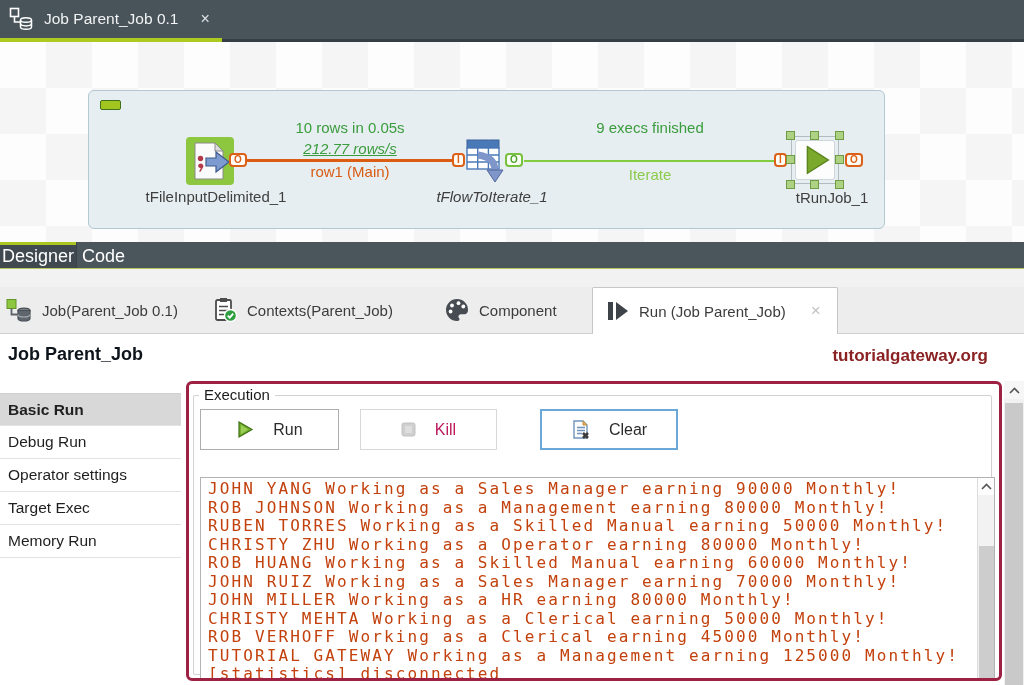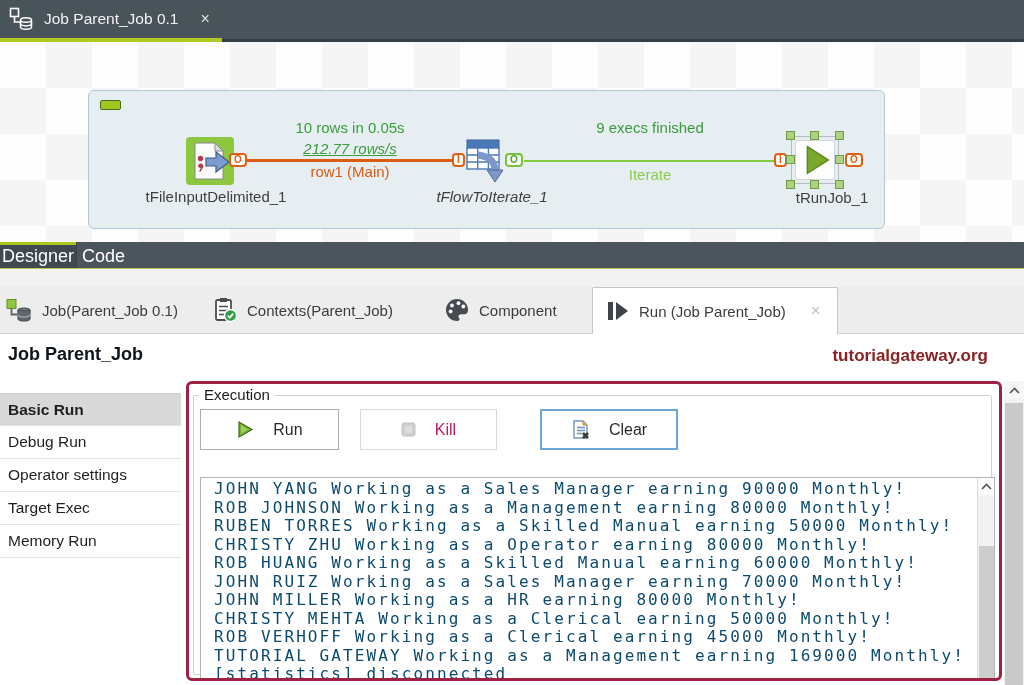--- a/index.html
+++ b/index.html
@@ -78,23 +78,23 @@
   .grouplegend{position:absolute;left:199px;top:5px;background:#fff;padding:0 5px;
                font-size:15px;color:#1c1c1c;z-index:1;}
   .btn{position:absolute;top:28px;height:41px;background:#fff;border:1px solid #adadad;
        display:flex;align-items:center;justify-content:center;gap:18px;font-size:16px;color:#2b2b2b;
        cursor:pointer;}
   .btn.run{left:200px;width:139px;}
   .btn.kill{left:348px;width:137px;border-color:#d8d8d8;color:#be185d;cursor:default;margin-left:12px;}
   .btn.clear{left:493px;width:138px;border:2px solid #6ba7d9;box-shadow:inset 0 0 0 1px #fff;margin-left:47px;}
 
   .console{position:absolute;left:200px;top:96px;width:795px;height:204px;background:#fff;
-           border:1px solid #b3b3b3;overflow:hidden;padding:2px 13px;
+           border:1px solid #b3b3b3;overflow:hidden;padding:2px 7px;
            font-family:"DejaVu Sans Mono","Liberation Mono",monospace;font-size:16px;
-           letter-spacing:2.1px;color:#0c4a6e;}
+           letter-spacing:2.1px;color:#c2410c;}
   .cline{height:18.55px;line-height:18.55px;white-space:nowrap;overflow:hidden;}
   .cscroll{position:absolute;right:0;top:0;bottom:0;width:17px;background:#f2f2f2;
            border-left:1px solid #dcdcdc;}
   .cscroll-up{position:absolute;left:0;top:0;width:16px;height:17px;background:#fdfdfd;
            display:flex;align-items:center;justify-content:center;cursor:pointer;}
   .cscroll-thumb{position:absolute;left:1px;top:68px;width:15px;height:135px;background:#cdcdcd;}
 
   .pagescroll{position:absolute;left:1004px;top:0;width:20px;height:304px;background:#f1f1f1;}
   .pagescroll-up{position:absolute;left:0;top:0;width:20px;height:18px;background:#f6f6f6;
            display:flex;align-items:center;justify-content:center;cursor:pointer;}
@@ -274,21 +274,21 @@
     <div class="console">
       <div class="cline">JOHN YANG Working as a Sales Manager earning 90000 Monthly!</div>
       <div class="cline">ROB JOHNSON Working as a Management earning 80000 Monthly!</div>
       <div class="cline">RUBEN TORRES Working as a Skilled Manual earning 50000 Monthly!</div>
       <div class="cline">CHRISTY ZHU Working as a Operator earning 80000 Monthly!</div>
       <div class="cline">ROB HUANG Working as a Skilled Manual earning 60000 Monthly!</div>
       <div class="cline">JOHN RUIZ Working as a Sales Manager earning 70000 Monthly!</div>
       <div class="cline">JOHN MILLER Working as a HR earning 80000 Monthly!</div>
       <div class="cline">CHRISTY MEHTA Working as a Clerical earning 50000 Monthly!</div>
       <div class="cline">ROB VERHOFF Working as a Clerical earning 45000 Monthly!</div>
-      <div class="cline">TUTORIAL GATEWAY Working as a Management earning 169000 Monthly!</div>
+      <div class="cline">TUTORIAL GATEWAY Working as a Management earning 125000 Monthly!</div>
       <div class="cline">[statistics] disconnected</div>
       <div class="cscroll">
         <div class="cscroll-up">
           <svg width="11" height="7" viewBox="0 0 11 7">
               <path d="M1 6 L5.5 1.5 L10 6" fill="none" stroke="#555" stroke-width="1.6"></path>
             </svg>
         </div>
         <div class="cscroll-thumb"></div>
       </div>
     </div>

